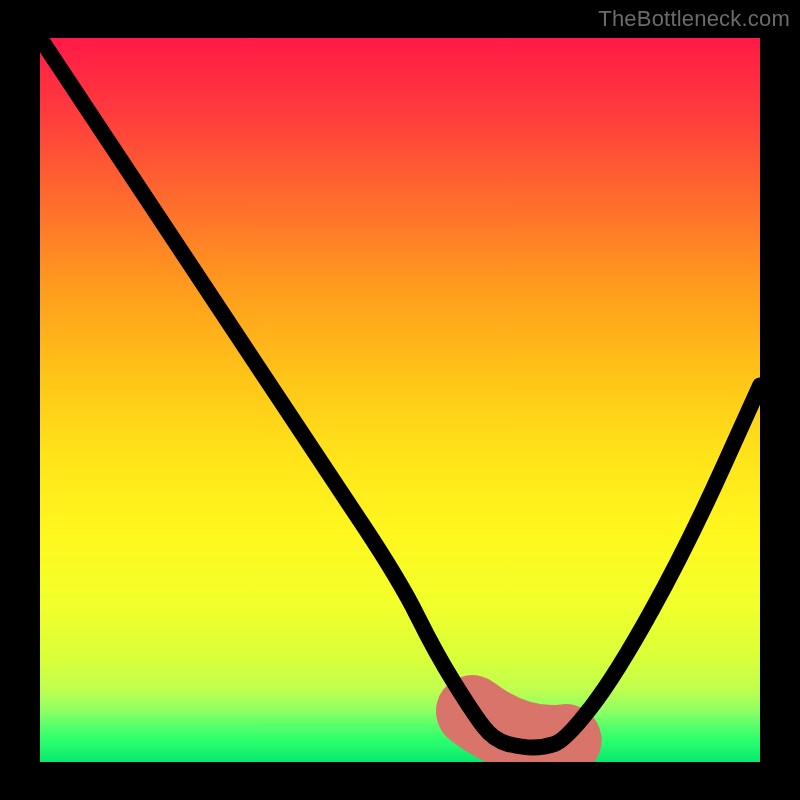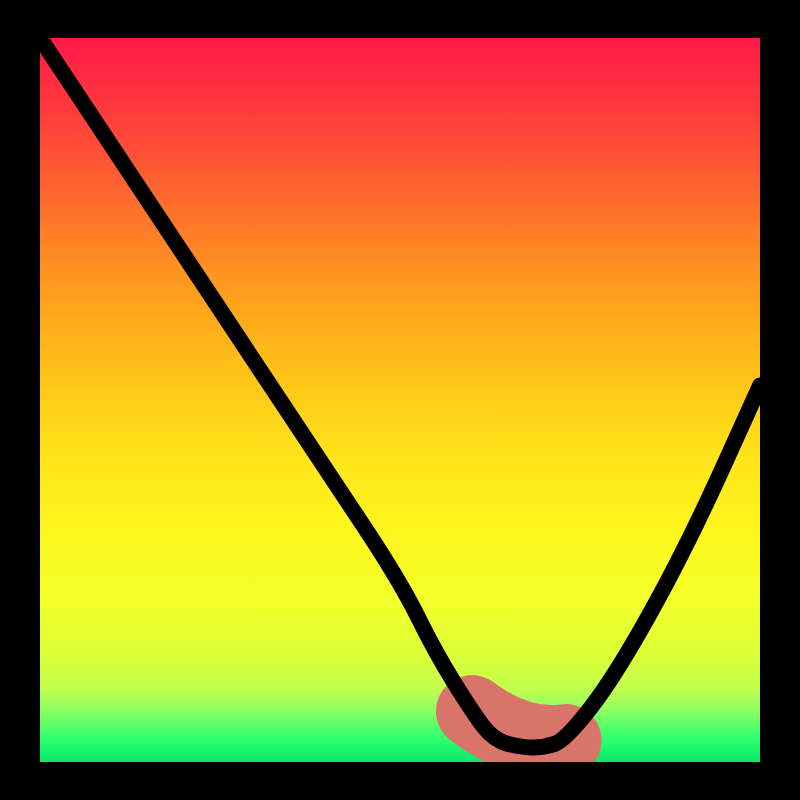--- a/index.html
+++ b/index.html
@@ -76,20 +76,21 @@
     stroke: #d9746a;
     stroke-width: 10;
     stroke-linecap: round;
   }
 </style>
 </head>
 <body>
 
 <div class="frame">
 
+  <div class="attribution">TheBottleneck.com</div>
 
   <div class="plot">
     <div class="gradient"></div>
 
     <svg class="curve" viewBox="0 0 100 100" preserveAspectRatio="none">
       <path class="valley" d="M 60 93 Q 66.5 97.875 73 97" stroke="#d9746a" stroke-width="1.389"></path>
       <path class="main" d="M 0 0 Q 10 15 15 22.5 Q 20 30 25 37.5 Q 30 45 35 52.5 Q 40 60 45 67.5 Q 50 75 52.5 80 Q 55 85 57.5 89 Q 60 93 61.5 95 Q 63 97 65 97.5 Q 67 98 68.5 98 Q 70 98 71.5 97.5 Q 73 97 76.5 92.5 Q 80 88 85 79 Q 90 70 95 59 T 100 48" stroke-width="0.306"></path>
     </svg>
   </div>
 

